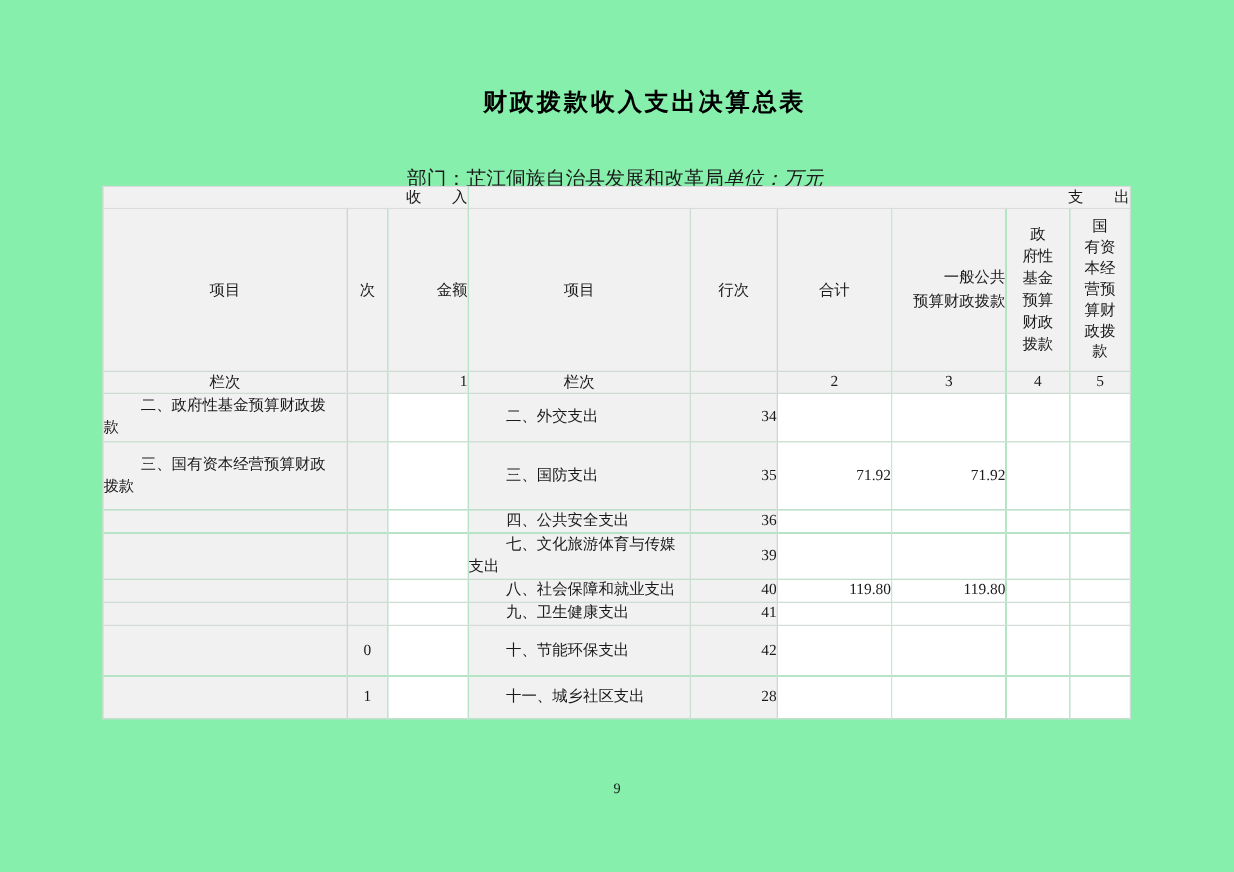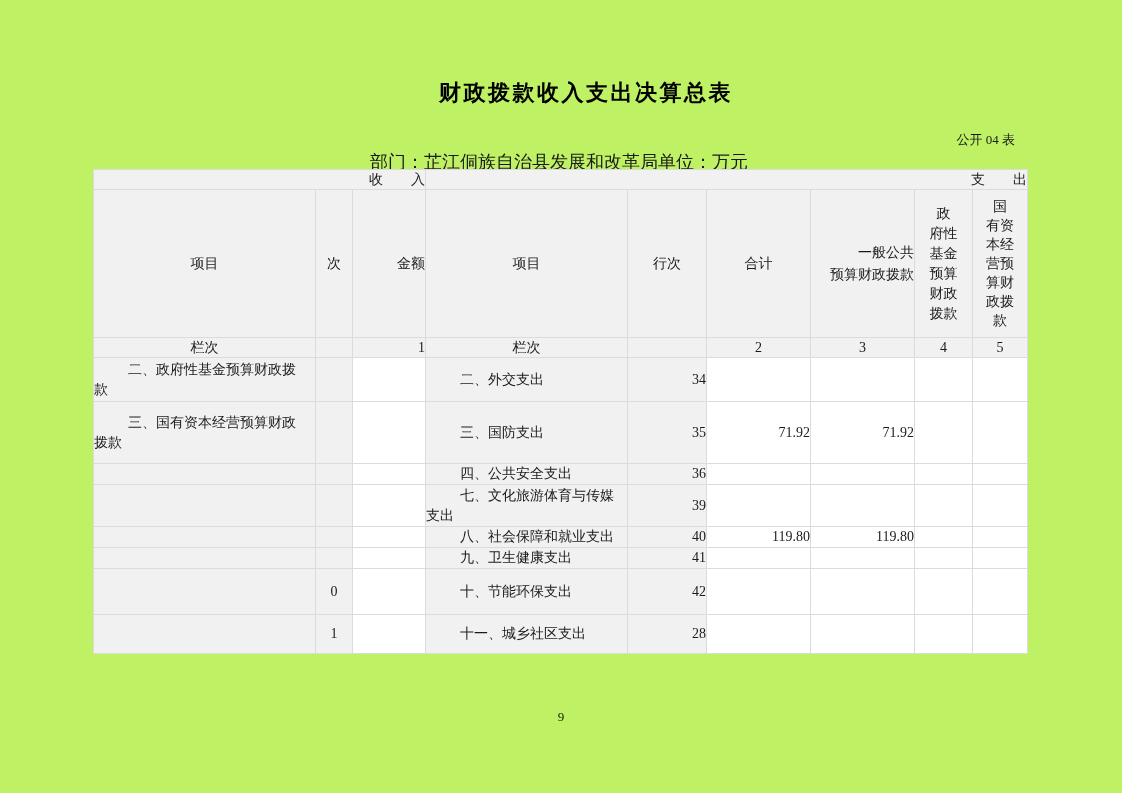--- a/index.html
+++ b/index.html
@@ -1,40 +1,40 @@
 <!DOCTYPE html>
 <html><head>
 <meta charset="utf-8">
 <style>
   html,body{margin:0;padding:0;background:#ffffff;}
   .page{
     position:relative;
     width:1122px;height:793px;
-    background:#bef264;
+    background:#86efac;
     font-family:"Liberation Serif","DejaVu Serif",serif;
     color:#1a1a1a;
     overflow:hidden;
   }
   .doc-title{
     position:absolute;top:78px;left:0;right:0;
     text-align:center;text-indent:50px;
     font-family:"Liberation Sans","DejaVu Sans",sans-serif;
     font-weight:bold;font-size:22px;letter-spacing:2.5px;color:#000;
   }
   .meta-tableno{
     position:absolute;top:131px;left:93px;width:934px;
     text-align:right;padding-right:12px;box-sizing:border-box;
     font-size:13px;
   }
   .meta-line{
     position:absolute;top:150px;left:98px;width:934px;
     display:flex;justify-content:center;
     font-size:18px;
   }
-  .meta-unit{padding-right:12px;}
+  .meta-unit{padding-right:12px;font-style:italic;}
   .fin-table{
     position:absolute;top:169px;left:93px;
     border-collapse:collapse;table-layout:fixed;width:934px;
   }
   .fin-table td{
     border:1px solid #dbdbdb;
     padding:0;
     font-size:14px;
     vertical-align:middle;
     overflow:hidden;
@@ -63,21 +63,20 @@
     text-align:center;font-size:13px;
   }
 </style>
 </head>
 <body>
 
 <div class="page">
 
   <div class="doc-title">财政拨款收入支出决算总表</div>
 
-  <div class="meta-tableno">公开 04 表</div>
 
   <div class="meta-line">
     <span>部门：芷江侗族自治县发展和改革局</span>
     <span class="meta-unit">单位：万元</span>
   </div>
 
   <table class="fin-table">
     <colgroup>
       <col style="width:222px">
         <col style="width:37px">

